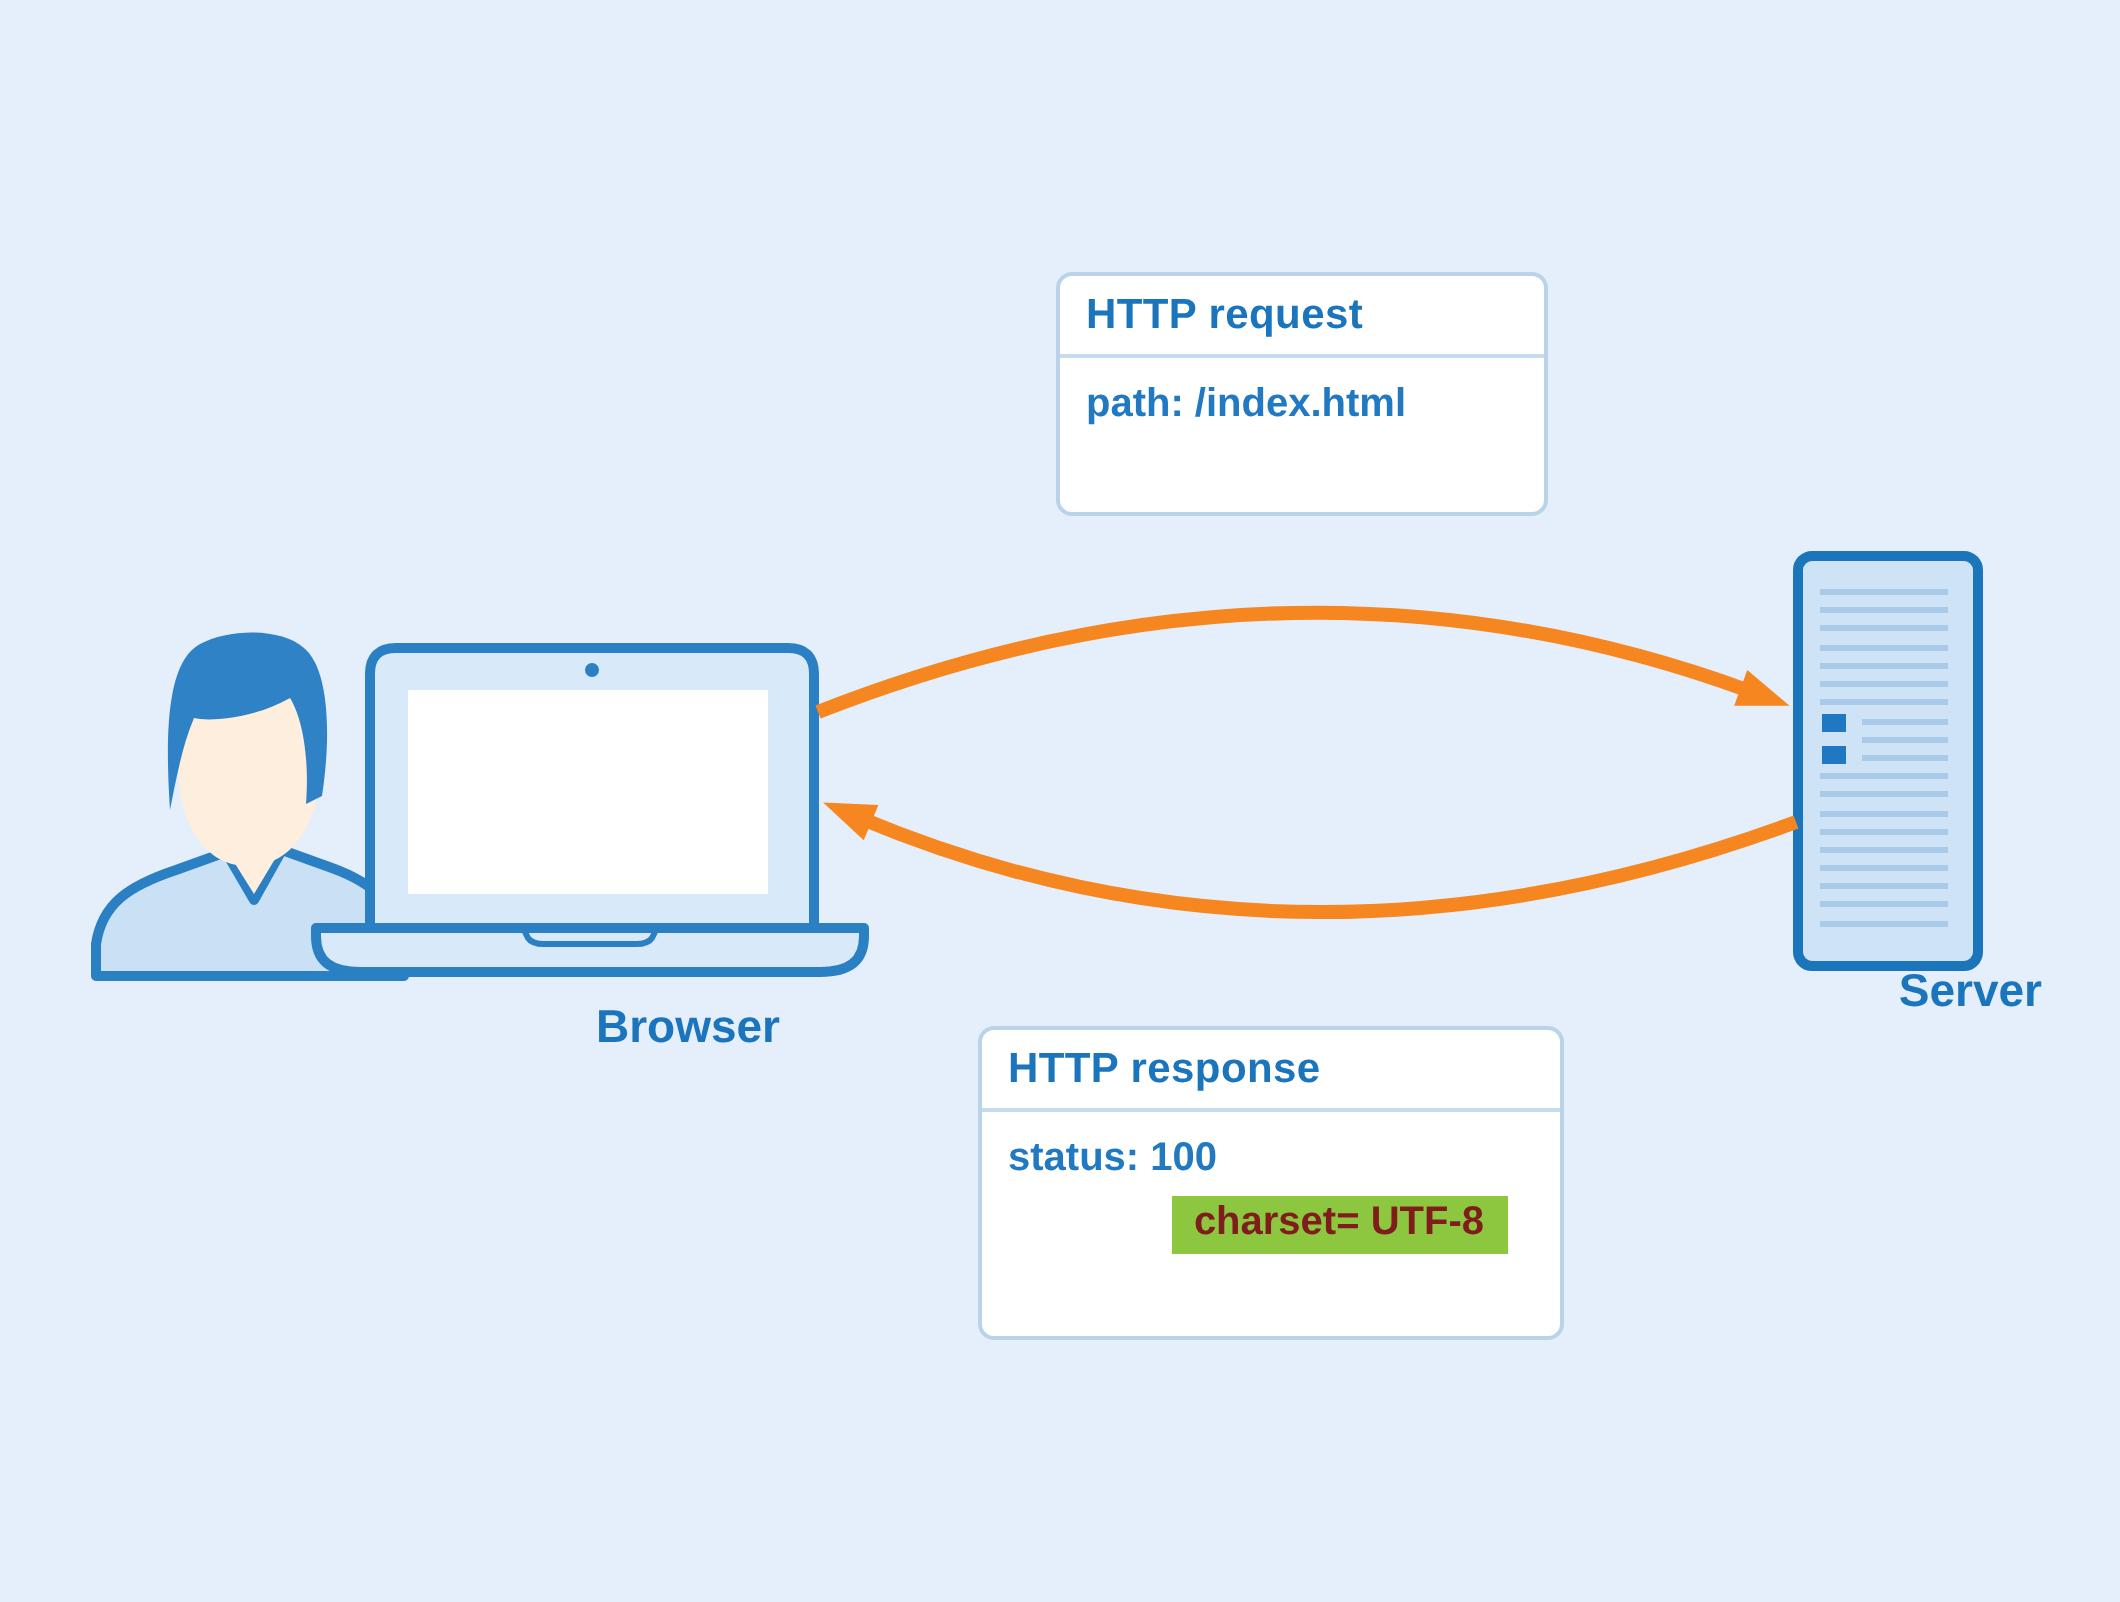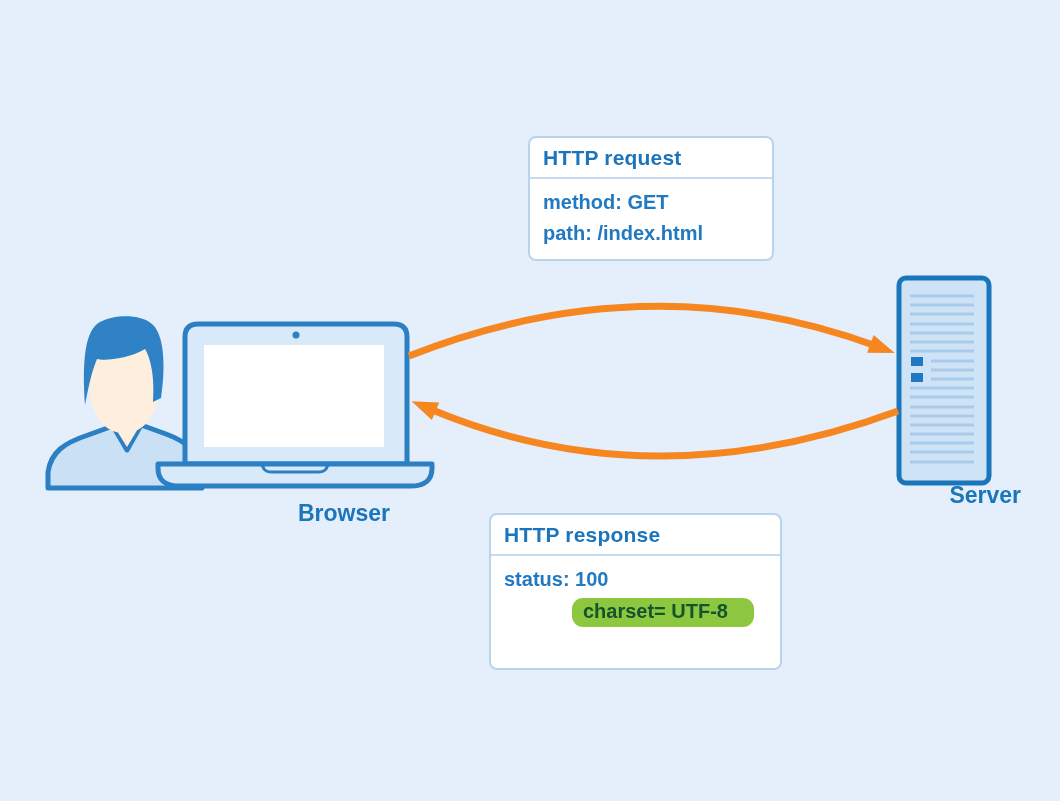--- a/index.html
+++ b/index.html
@@ -42,25 +42,24 @@
     color: #2179c2;
     line-height: 31px;
   }
   .request-card  { left: 528px; top: 136px; width: 246px; min-height: 122px; }
   .response-card { left: 489px; top: 513px; width: 293px; min-height: 157px; }
 
   .charset-highlight {
     display: block;
     width: max-content;
     margin: 3px 13px 0 auto;
-    padding: 0px 26px 3px 11px;
+    padding: 0px 12px 3px 11px;
     background: #8dc63f;
-    color: #14532d;
+    color: #7f1d1d;
     line-height: 26px;
-    border-radius: 11px;
   }
 
   
   .node-label {
     position: absolute;
     font-size: 23px;
     font-weight: 700;
     color: #1b75bc;
     text-align: right;
   }
@@ -145,21 +144,20 @@
     </g>
 
     <path d="M 409,356 Q 648,262 876,346" fill="none" stroke="#f6861f" stroke-width="7" marker-end="url(#arrowhead)"></path>
 
     <path d="M 898,411 Q 652,502 430,409" fill="none" stroke="#f6861f" stroke-width="7" marker-end="url(#arrowhead)"></path>
   </svg>
 
   <div class="card request-card">
     <div class="card-title">HTTP request</div>
     <div class="card-body">
-      <div>method: GET</div>
       <div>path: /index.html</div>
     </div>
   </div>
 
   <div class="card response-card">
     <div class="card-title">HTTP response</div>
     <div class="card-body">
       <div>status: 100</div>
       <span class="charset-highlight">charset= UTF-8</span>
     </div>

